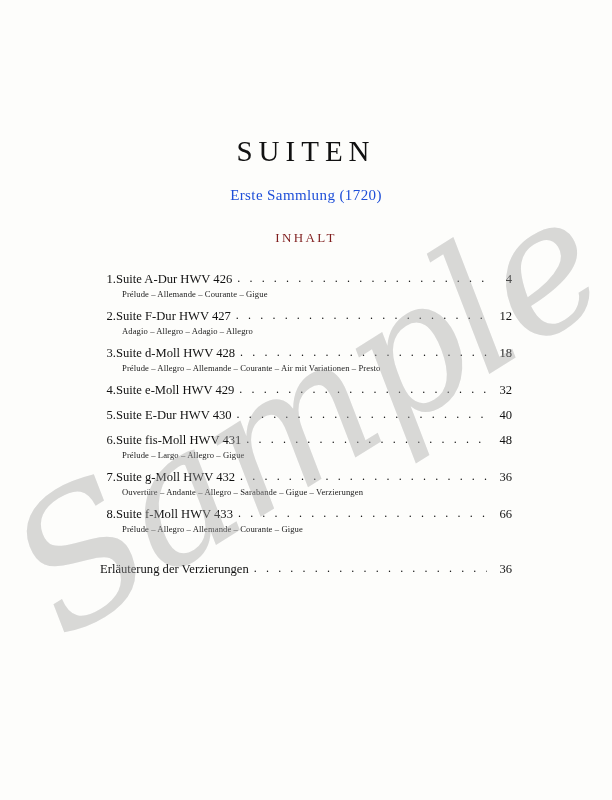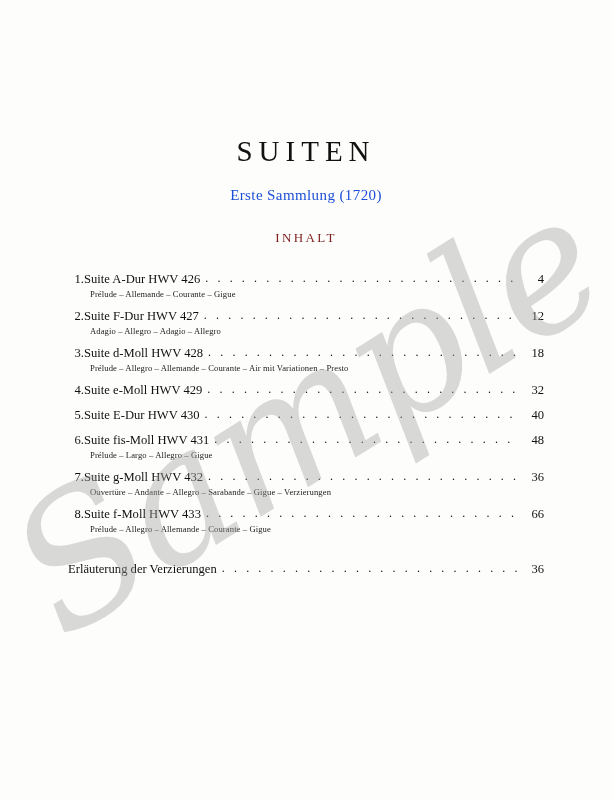--- a/index.html
+++ b/index.html
@@ -32,21 +32,21 @@
     color: rgba(160,160,160,0.40);
     white-space: nowrap;
     letter-spacing: -4px;
     pointer-events: none;
     user-select: none;
     z-index: 5;
   }
   .content {
     position: relative;
     z-index: 2;
-    padding: 0 68px;
+    padding: 0 100px;
   }
   .title {
     text-align: center;
     font-family: "Liberation Serif", serif;
     font-size: 29px;
     letter-spacing: 6px;
     margin-top: 135px;
     color: #111;
     font-weight: normal;
   }

